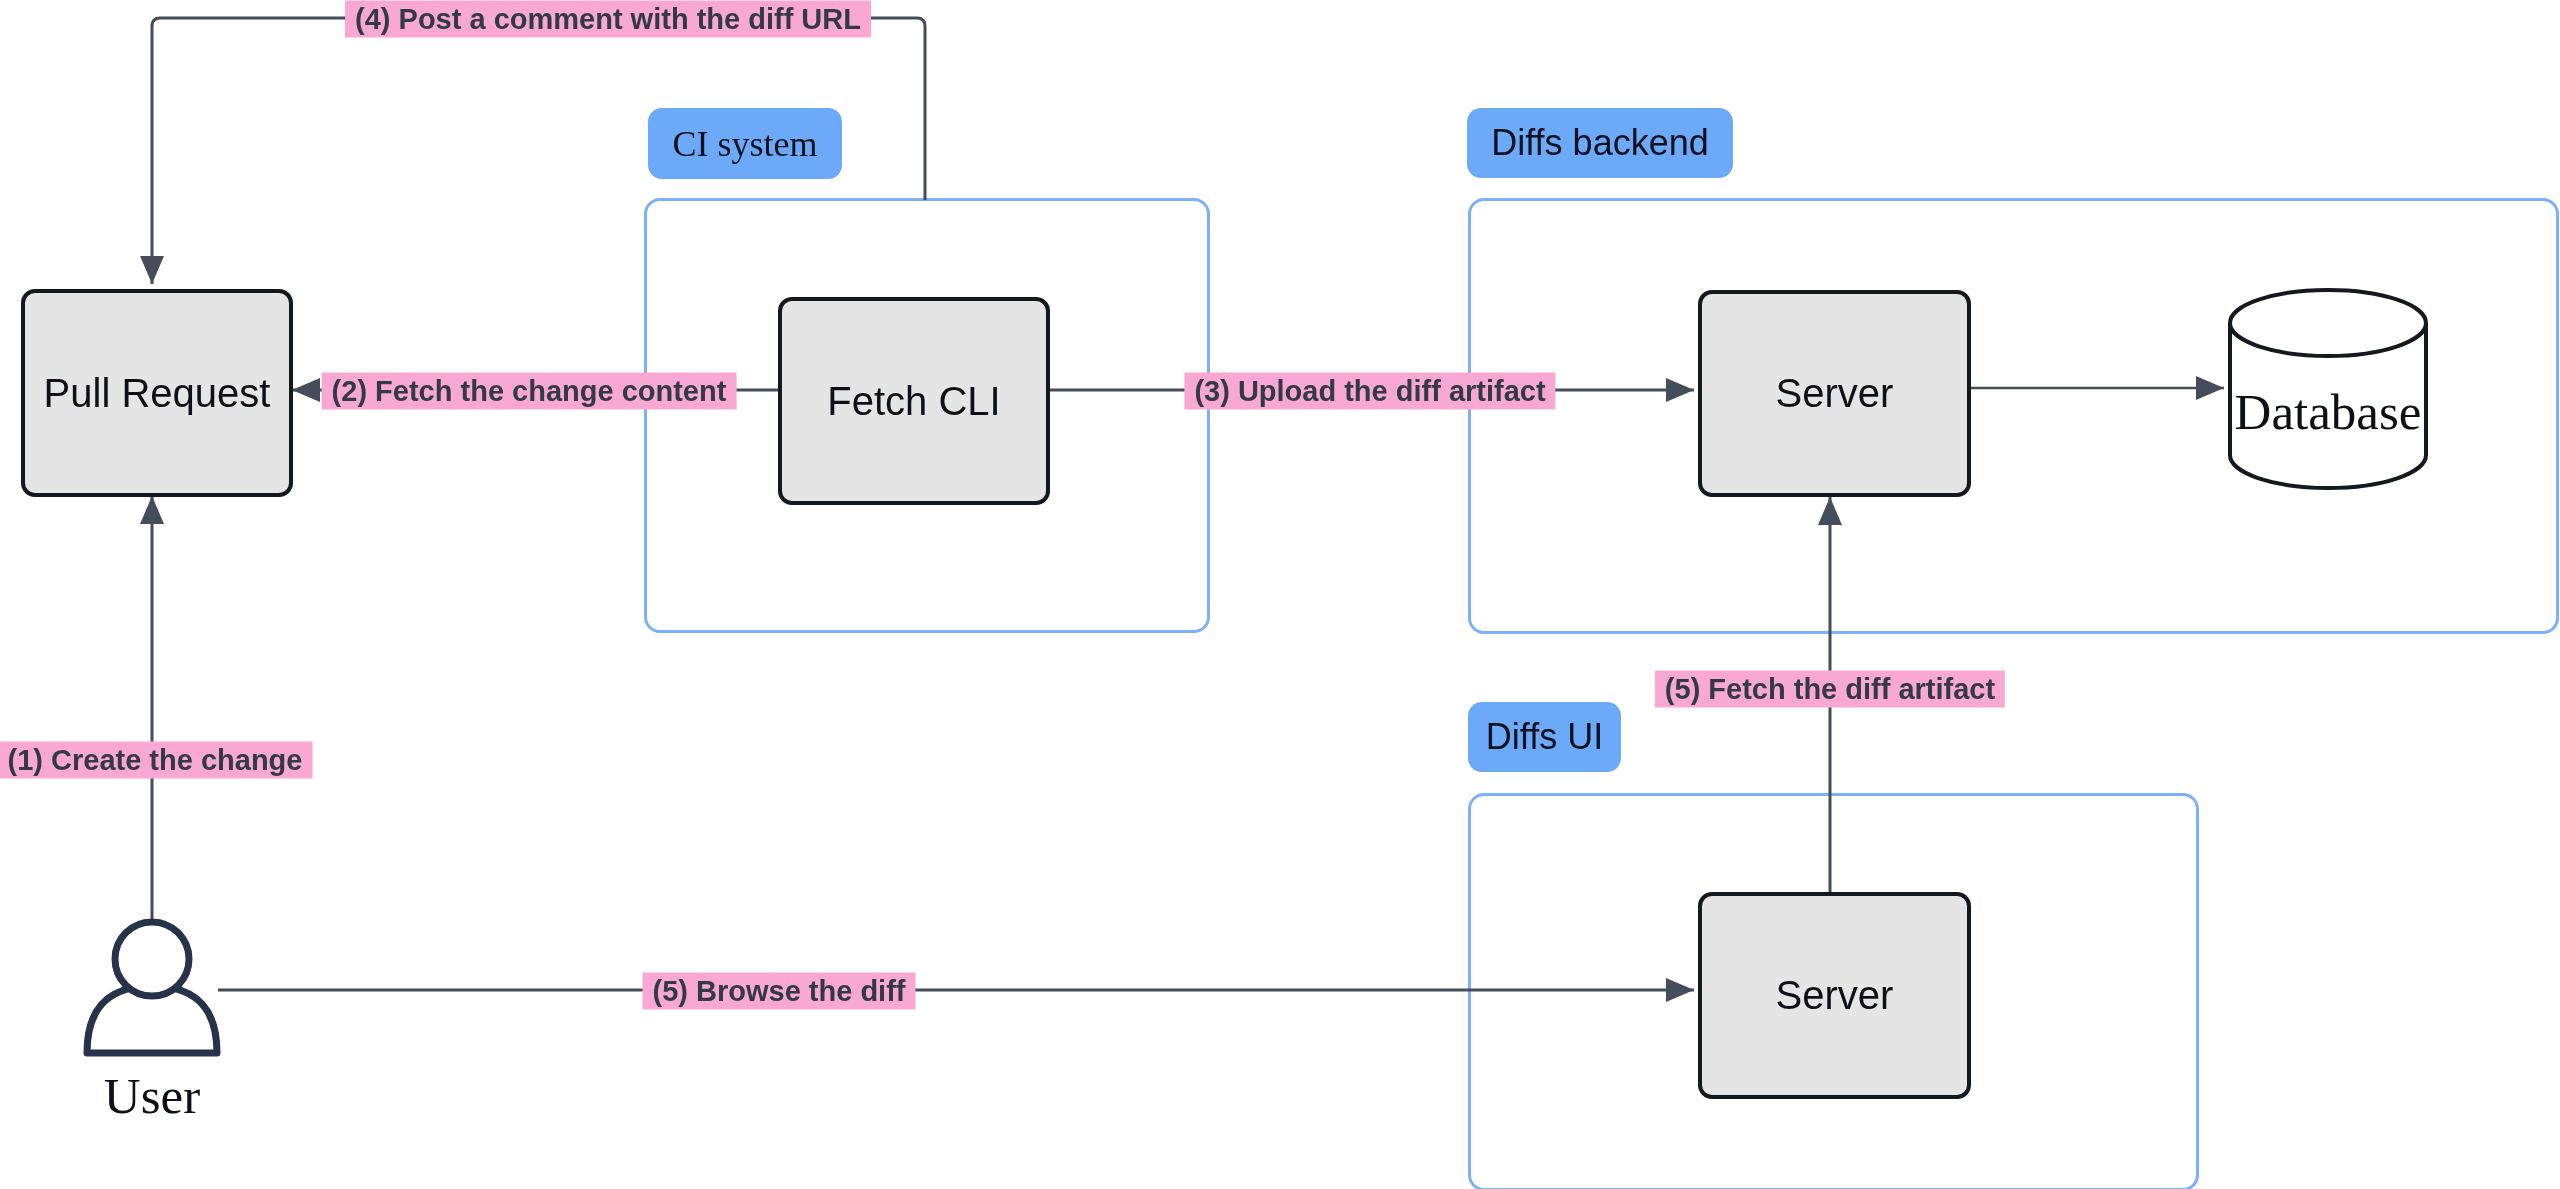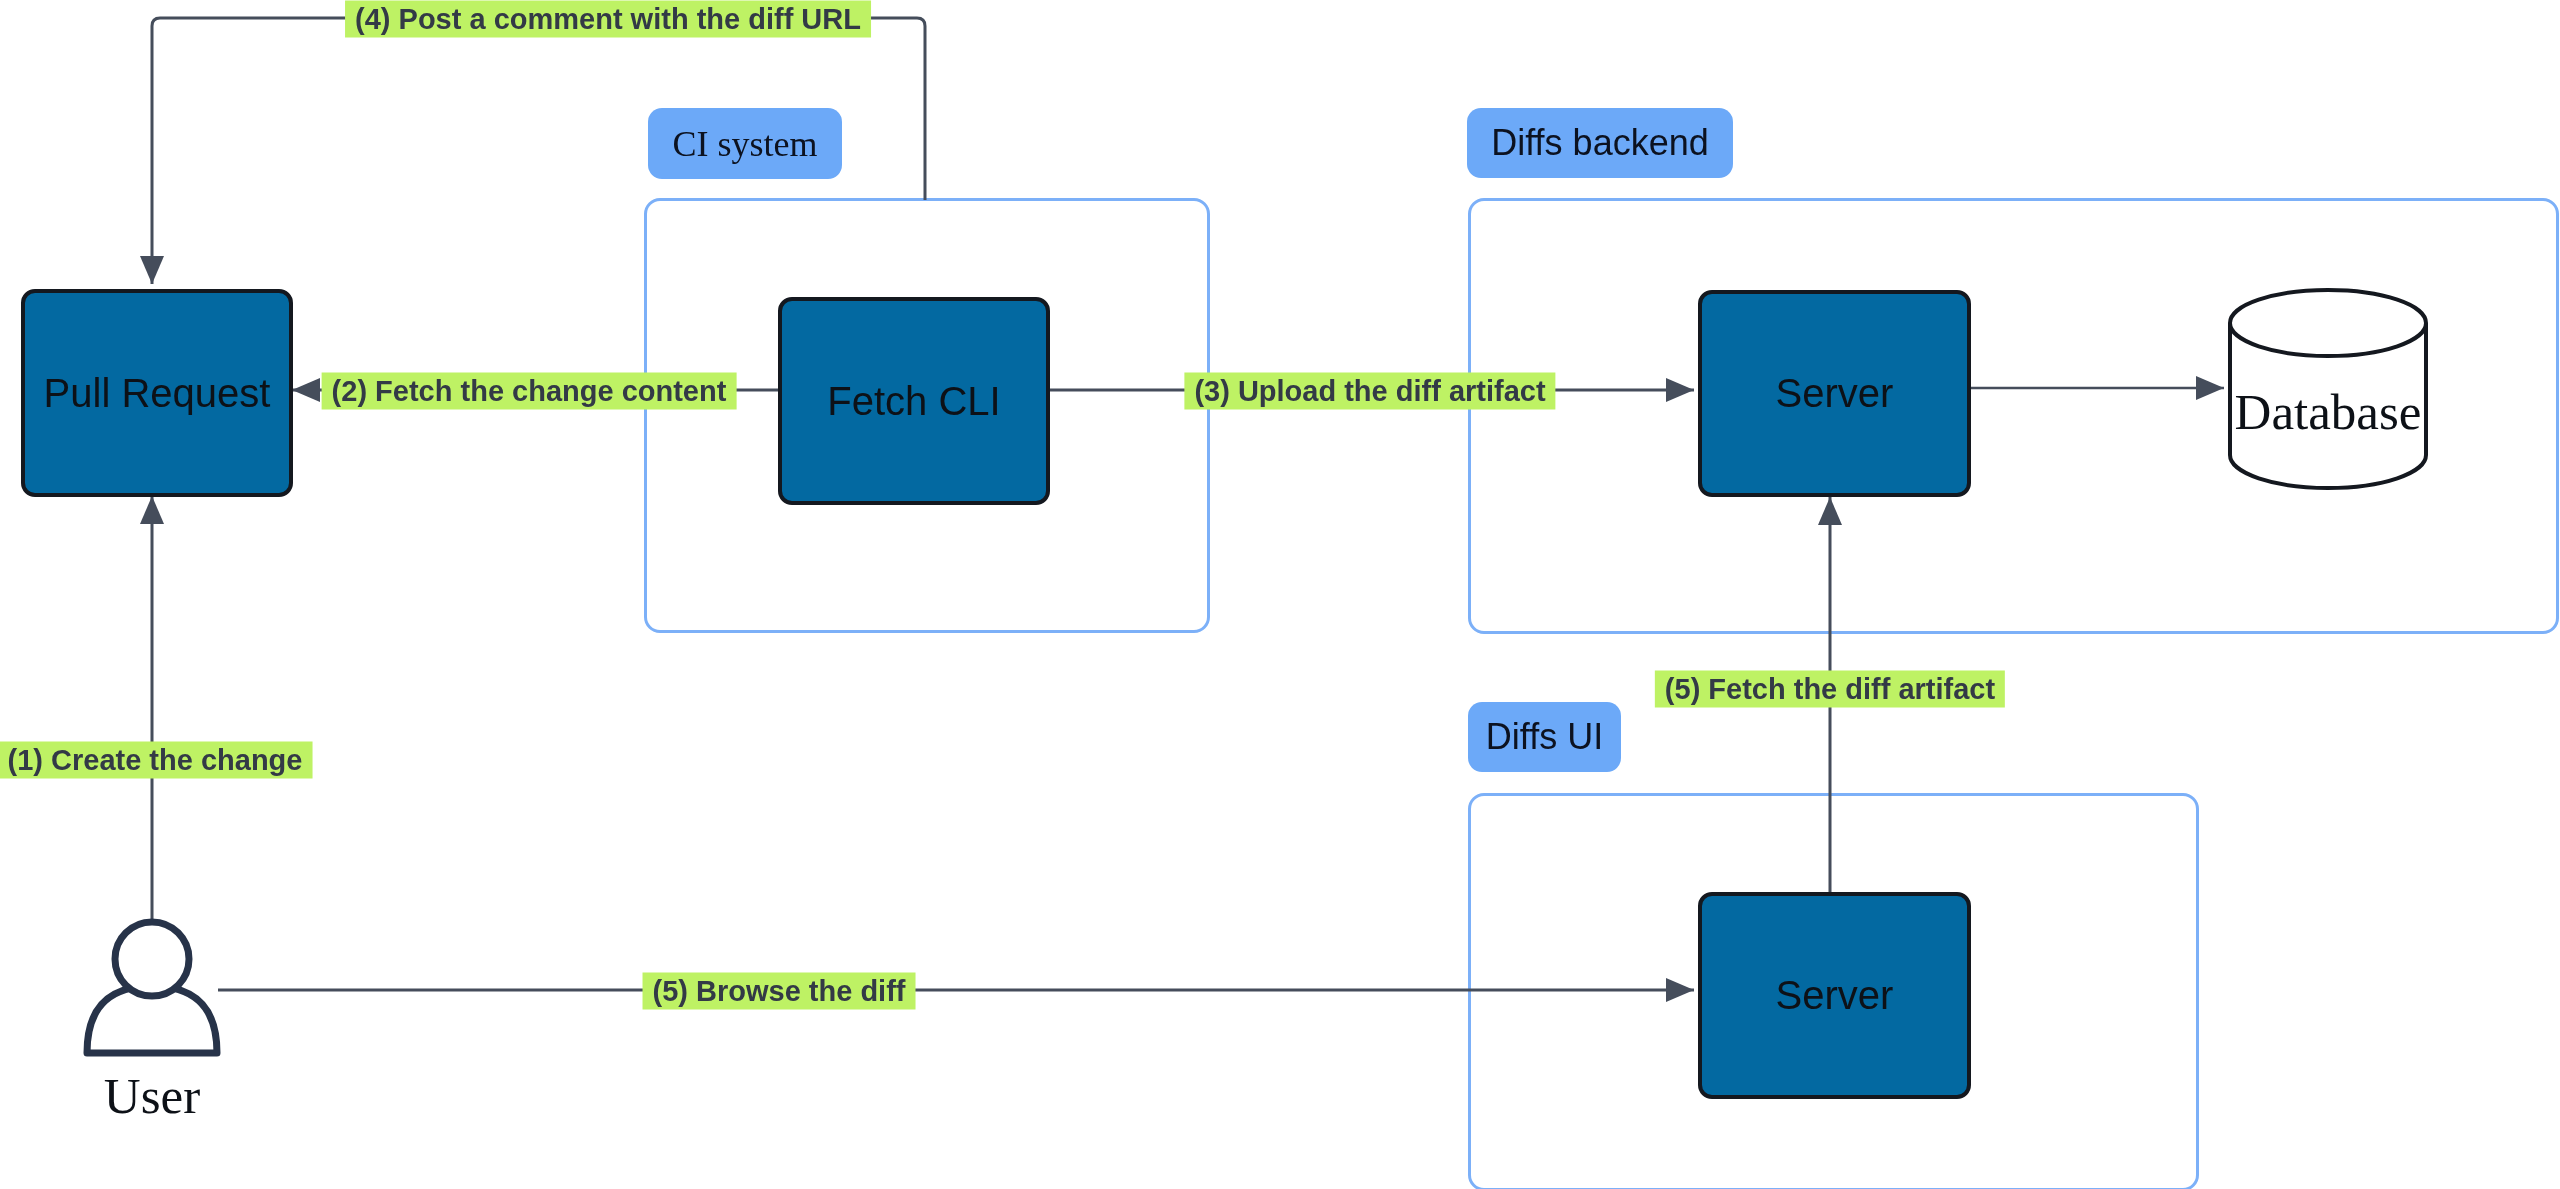--- a/index.html
+++ b/index.html
@@ -6,32 +6,32 @@
   .canvas {
     position:relative; width:2560px; height:1189px; background:#ffffff;
     font-family:"Liberation Sans", sans-serif; overflow:hidden;
   }
   .group {
     position:absolute; border:3px solid #7cb0f8; border-radius:16px;
     background:transparent; z-index:1;
   }
   .wires { position:absolute; left:0; top:0; z-index:2; }
   .node {
-    position:absolute; background:#0369a1; border:4px solid #14181f; border-radius:14px;
+    position:absolute; background:#e5e5e5; border:4px solid #14181f; border-radius:14px;
     display:flex; align-items:center; justify-content:center;
     font-size:40px; color:#0d1117; z-index:3; white-space:nowrap;
   }
   .tag {
     position:absolute; background:#6ca9f8; border-radius:14px;
     display:flex; align-items:center; justify-content:center;
     font-size:36px; color:#0c1220; z-index:4; white-space:nowrap;
   }
   .edge-label {
     position:absolute; transform:translate(-50%,-50%);
-    background:#bef264; padding:2px 10px;
+    background:#f9a8d4; padding:2px 10px;
     font-size:29px; font-weight:bold; color:#333a46;
     z-index:4; white-space:nowrap;
   }
   .shape-label {
     position:absolute; transform:translate(-50%,-50%);
     font-size:51px; color:#0d1117; z-index:3; white-space:nowrap;font-family:Liberation Serif, serif;
   }
   
   #grp-ci      { left:644px;  top:198px; width:560px;  height:429px; }
   #grp-backend { left:1468px; top:198px; width:1085px; height:430px; }

